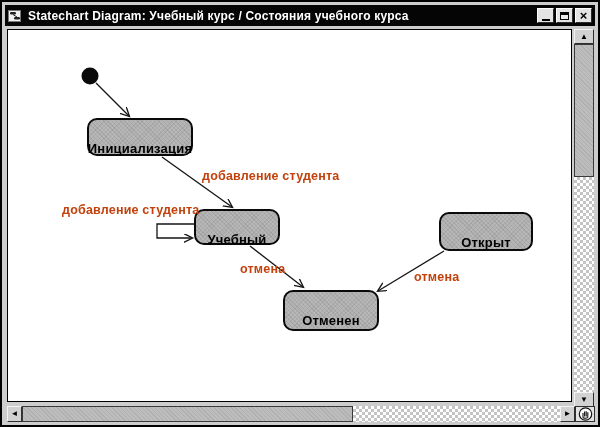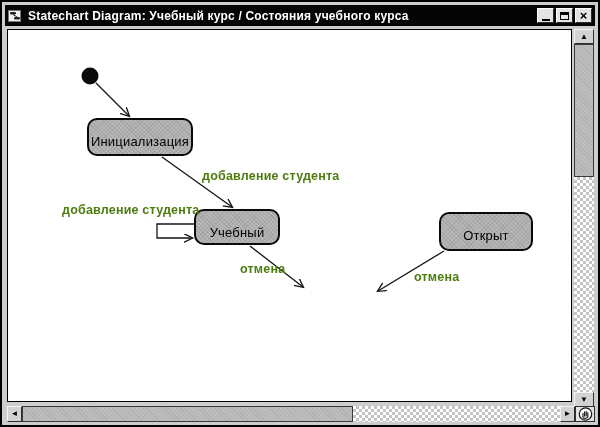--- a/index.html
+++ b/index.html
@@ -27,22 +27,22 @@
   
   .canvas{position:absolute;left:5px;top:27px;width:565px;height:373px;background:#fff;
     border:1px solid #000;}
   .canvas svg{position:absolute;left:0;top:0;}
 
   .state{position:absolute;background-color:#b7b7b7;
     background-image:repeating-linear-gradient(45deg, rgba(0,0,0,.08) 0 1px, rgba(255,255,255,0) 1px 3px),
                      repeating-linear-gradient(-45deg, rgba(0,0,0,.06) 0 1px, rgba(255,255,255,0) 1px 3px);
     border:2px solid #0a0a0a;border-radius:10px;color:#000;
     display:flex;justify-content:center;align-items:flex-start;
-    font-size:13px;font-weight:normal;padding-top:14px;letter-spacing:.2px;}
-  .tlabel{position:absolute;color:#4d7c0f;font-size:12.5px;font-weight:600;white-space:nowrap;letter-spacing:.2px;}
+    font-size:13px;font-weight:bold;padding-top:21px;letter-spacing:.2px;}
+  .tlabel{position:absolute;color:#c2410c;font-size:12.5px;font-weight:600;white-space:nowrap;letter-spacing:.2px;}
 
   
   .checker{background-color:#fff;
     background-image:linear-gradient(45deg,#c4c4c4 25%,rgba(0,0,0,0) 25% 75%,#c4c4c4 75%),
                      linear-gradient(45deg,#c4c4c4 25%,rgba(0,0,0,0) 25% 75%,#c4c4c4 75%);
     background-size:6px 6px;background-position:0 0,3px 3px;}
   .stipple{background-color:#bdbdbd;
     background-image:repeating-linear-gradient(45deg, rgba(0,0,0,.07) 0 1px, rgba(255,255,255,0) 1px 3px);}
   .sbtn{position:absolute;background:#d2d2d2;border:1px solid #2e2e2e;
     border-top-color:#f4f4f4;border-left-color:#f4f4f4;
@@ -100,20 +100,21 @@
       <path d="M88,53 L121,86" fill="none" stroke="#141414" stroke-width="1.3" marker-end="url(#arrow)"></path>
       <path d="M154,127 L224,177" fill="none" stroke="#141414" stroke-width="1.3" marker-end="url(#arrow)"></path>
       <path d="M186,194 L149,194 L149,208 L184,208" fill="none" stroke="#141414" stroke-width="1.3" marker-end="url(#arrow)"></path>
       <path d="M242,216 L295,257" fill="none" stroke="#141414" stroke-width="1.3" marker-end="url(#arrow)"></path>
       <path d="M436,221 L370,261" fill="none" stroke="#141414" stroke-width="1.3" marker-end="url(#arrow)"></path>
     </svg>
 
     <div class="state" style="left:79px;top:88px;width:106px;height:38px;">Инициализация</div>
     <div class="state" style="left:186px;top:179px;width:86px;height:36px;">Учебный</div>
     <div class="state" style="left:431px;top:182px;width:94px;height:39px;">Открыт</div>
+    <div class="state" style="left:275px;top:260px;width:96px;height:41px;">Отменен</div>
 
     <div class="tlabel" style="left:194px;top:139px;">добавление студента</div>
     <div class="tlabel" style="left:54px;top:173px;">добавление студента</div>
     <div class="tlabel" style="left:232px;top:232px;">отмена</div>
     <div class="tlabel" style="left:406px;top:240px;">отмена</div>
   </div>
 
   <div class="vscroll">
     <div class="sbtn up">
       <span>▲</span>

